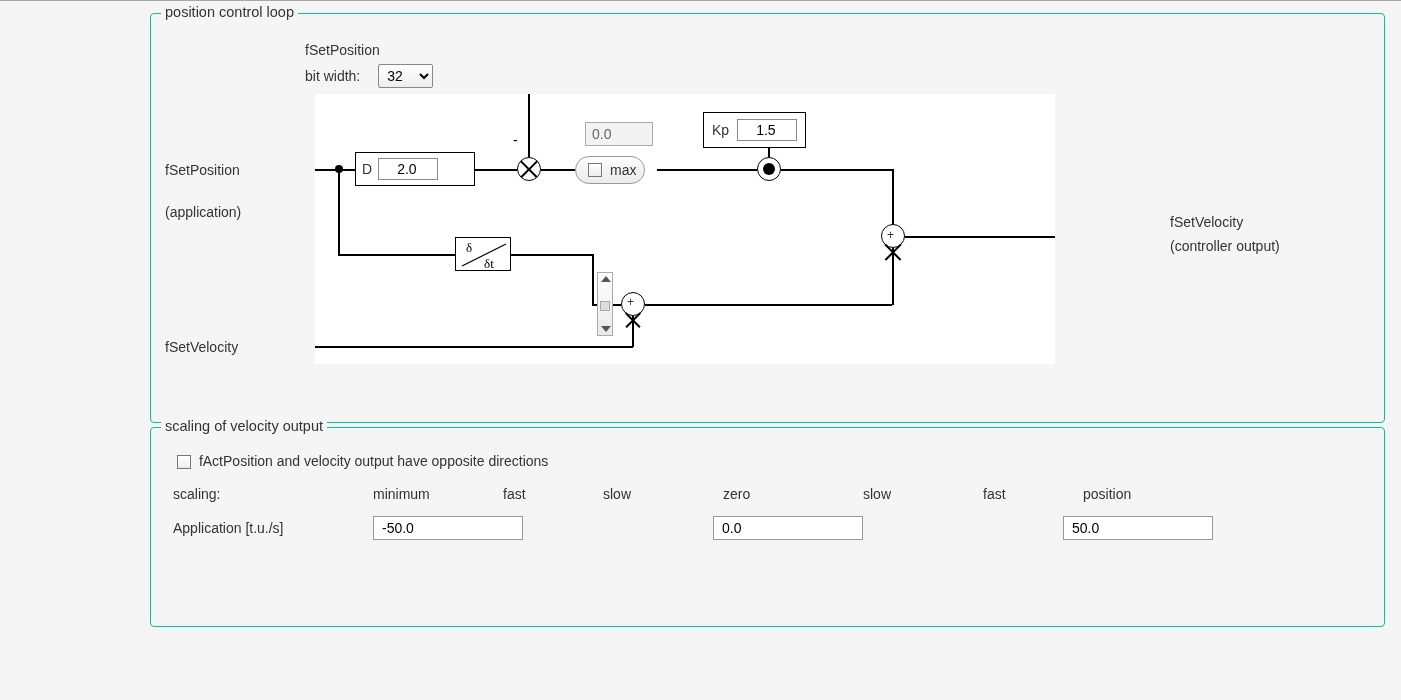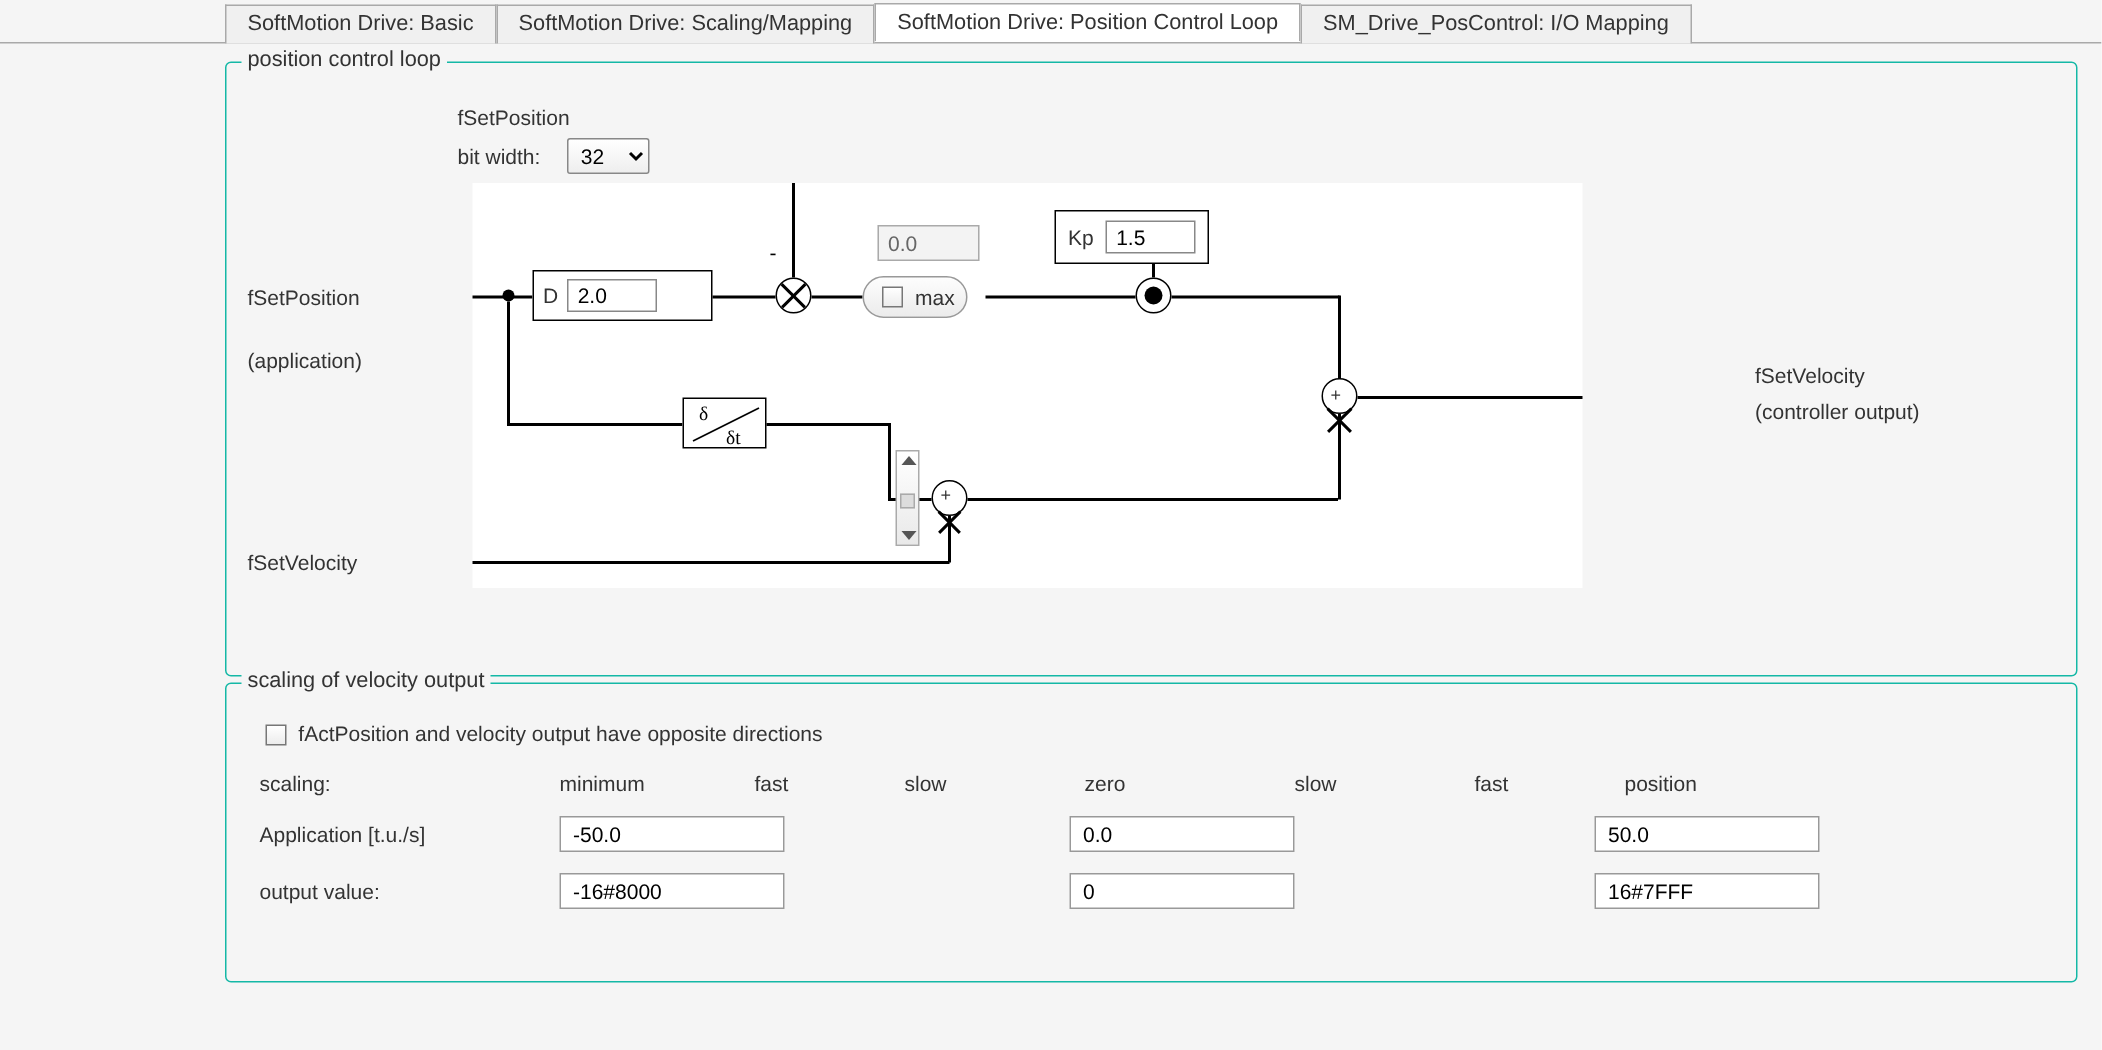--- a/index.html
+++ b/index.html
@@ -120,21 +120,21 @@
 
   .line{position:absolute;background:#000;}
 
   .dbox{
     position:absolute;border:1.5px solid #000;background:#fff;
     padding:4px 6px;display:flex;align-items:center;gap:6px;
     height:34px;
   }
   .dbox .inp,.maxbox .inp,.kpbox .inp{
     border:1px solid #888;background:#fff;
-    height:22px;padding:1px 6px;font-size:14px;font-family:inherit;
+    height:22px;padding:1px 18px;font-size:14px;font-family:inherit;
     text-align:left;width:60px;
   }
   .kpbox{position:absolute;border:1.5px solid #000;background:#fff;padding:4px 8px;display:flex;align-items:center;gap:8px;height:36px;}
   .maxbox{position:absolute;border:1px solid #999;border-radius:14px;padding:2px 8px;display:flex;align-items:center;gap:4px;height:28px;background:linear-gradient(#fdfdfd,#ebebeb);}
   .disabled-inp{position:absolute;border:1px solid #aaa;background:#f3f3f3;height:24px;width:68px;padding:2px 6px;font-size:14px;color:#666;}
   .deriv{position:absolute;border:1.5px solid #000;background:#fff;width:56px;height:34px;}
   .slider{position:absolute;width:16px;height:64px;border:1px solid #aaa;background:linear-gradient(#fff,#e9e9e9);}
   .slider .tri{position:absolute;left:3px;width:0;height:0;border-left:5px solid transparent;border-right:5px solid transparent;}
   .slider .tri.up{top:3px;border-bottom:6px solid #555;}
   .slider .tri.down{bottom:3px;border-top:6px solid #555;}
@@ -146,26 +146,20 @@
   .col-lbl{width:200px;}
   .tinput{border:1px solid #999;background:#fff;height:24px;width:150px;padding:2px 8px;font-size:14px;font-family:inherit;}
   .scaling-values{display:flex;align-items:center;margin-top:14px;}
   .minus{position:absolute;font-size:14px;color:#000;}
 </style>
 </head>
 <body>
 
 <div class="window">
 
-  <div class="tabstrip">
-    <div class="tab">SoftMotion Drive: Basic</div>
-    <div class="tab">SoftMotion Drive: Scaling/Mapping</div>
-    <div class="tab active">SoftMotion Drive: Position Control Loop</div>
-    <div class="tab">SM_Drive_PosControl: I/O Mapping</div>
-  </div>
 
   <div class="tab-body">
 
     <div class="groupbox" style="height:410px;">
       <span class="legend">position control loop</span>
 
       <div class="pcl-top">
         <span class="lbl lbl1">fSetPosition</span>
         <div class="row">
           <span class="lbl" style="margin-right:14px;">bit width:</span>
@@ -296,26 +290,16 @@
         <div class="col-lbl">Application [t.u./s]</div>
         <input class="tinput" value="-50.0" style="">
         <div style="width:70px;"></div>
         <div style="width:120px;"></div>
         <input class="tinput" value="0.0" style="">
         <div style="width:100px;"></div>
         <div style="width:100px;"></div>
         <input class="tinput" value="50.0" style="">
       </div>
 
-      <div class="scaling-values" style="margin-left:8px;">
-        <div class="col-lbl">output value:</div>
-        <input class="tinput" value="-16#8000" style="">
-        <div style="width:70px;"></div>
-        <div style="width:120px;"></div>
-        <input class="tinput" value="0" style="">
-        <div style="width:100px;"></div>
-        <div style="width:100px;"></div>
-        <input class="tinput" value="16#7FFF" style="">
-      </div>
     </div>
 
   </div>
 </div>
 
 </body></html>

